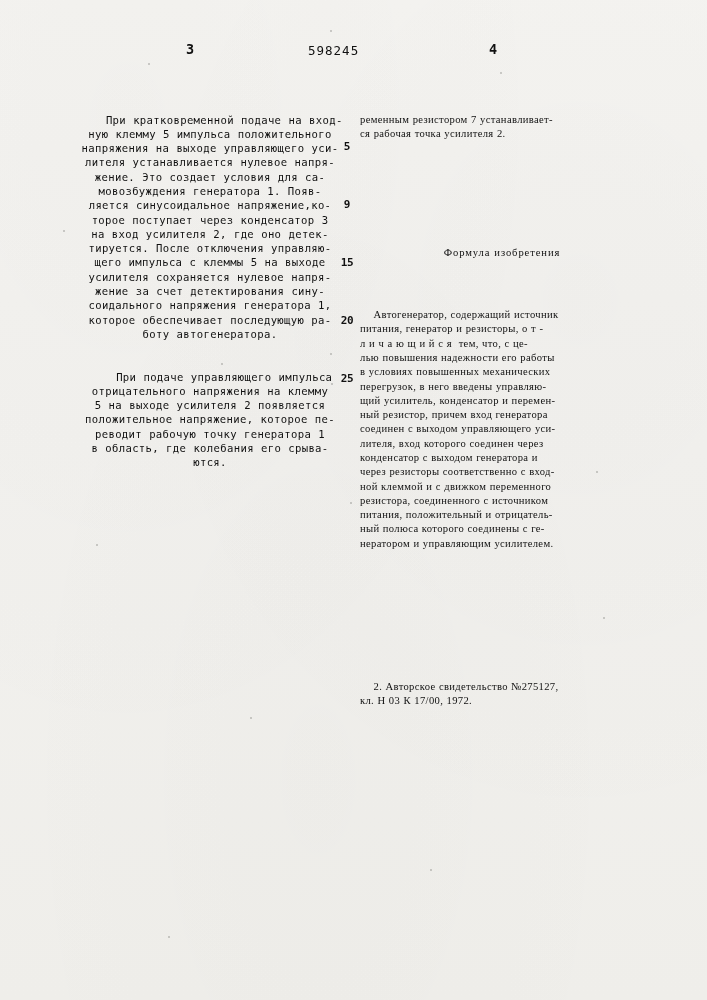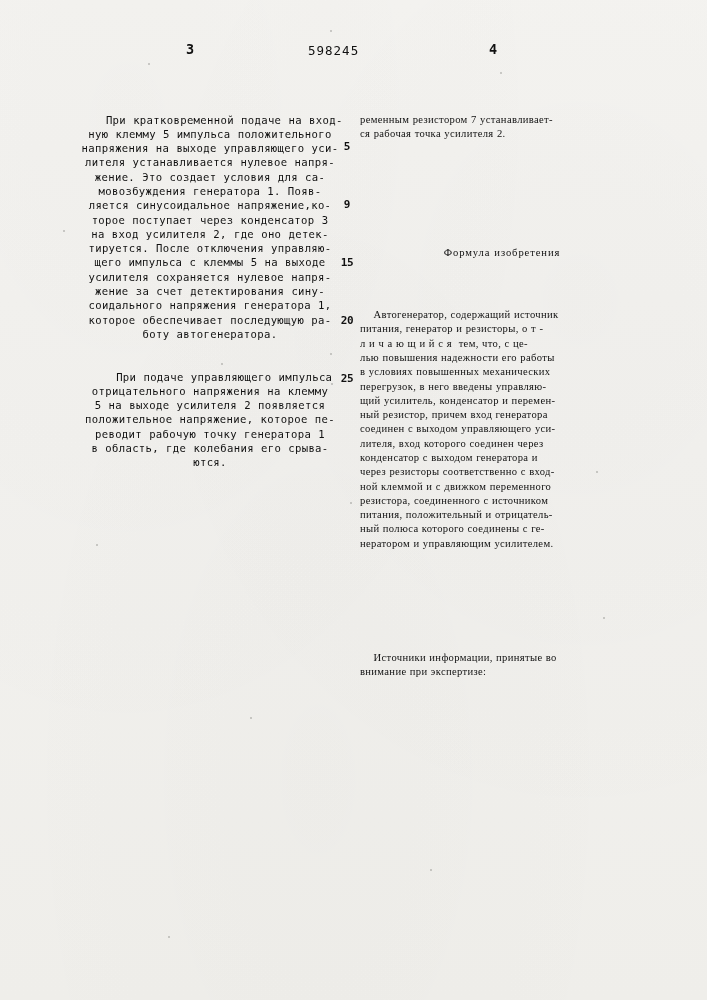--- a/index.html
+++ b/index.html
@@ -182,24 +182,24 @@
 конденсатор с выходом генератора и
 через резисторы соответственно с вход-
 ной клеммой и с движком переменного
 резистора, соединенного с источником
 питания, положительный и отрицатель-
 ный полюса которого соединены с ге-
 нератором и управляющим усилителем.</p>
 
     <div class="spacer-line"></div>
 
-    <p class="para">    Источники информации, принятые во
-внимание при экспертизе:</p>
-
-
+
+
+    <p class="para">    2. Авторское свидетельство №275127,
+кл. Н 03 К 17/00, 1972.</p>
   </div>
 
   <span class="speck" style="left:148px; top:63px;  width:2px; height:2px;"></span>
   <span class="speck" style="left:330px; top:30px;  width:2px; height:2px;"></span>
   <span class="speck" style="left:500px; top:72px;  width:2px; height:2px;"></span>
   <span class="speck" style="left:330px; top:353px; width:2px; height:2px;"></span>
   <span class="speck" style="left:331px; top:383px; width:2px; height:2px;"></span>
   <span class="speck" style="left:221px; top:363px; width:2px; height:2px;"></span>
   <span class="speck" style="left:350px; top:502px; width:2px; height:2px;"></span>
   <span class="speck" style="left:96px;  top:544px; width:2px; height:2px;"></span>

